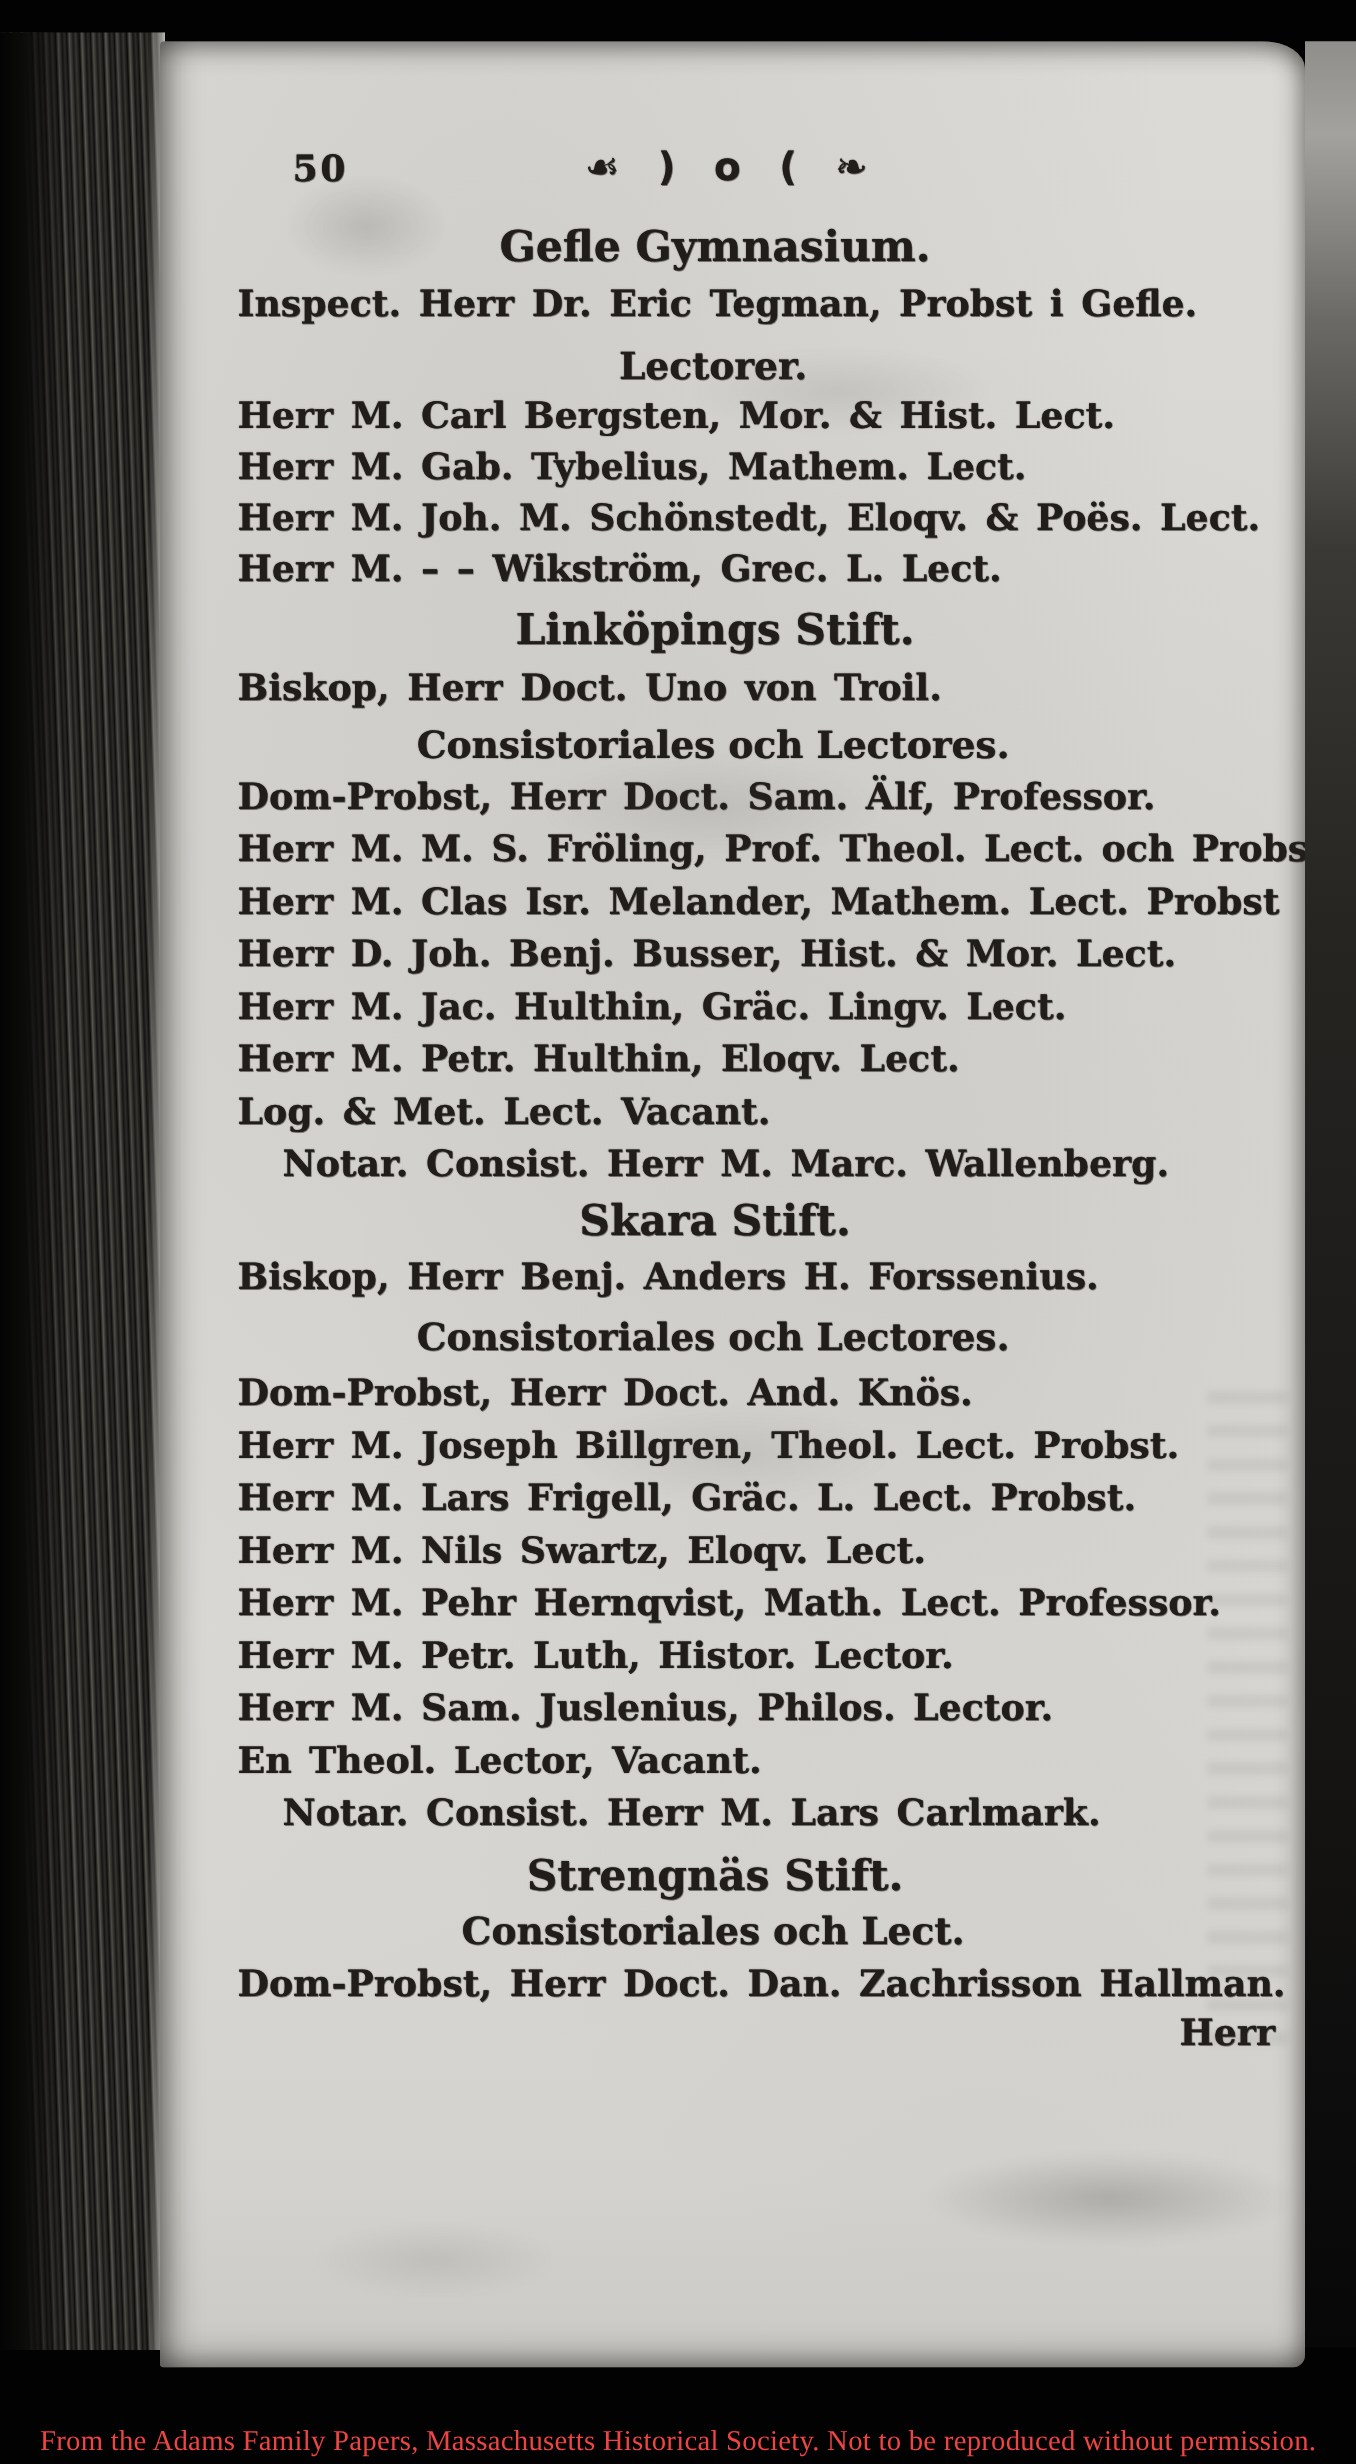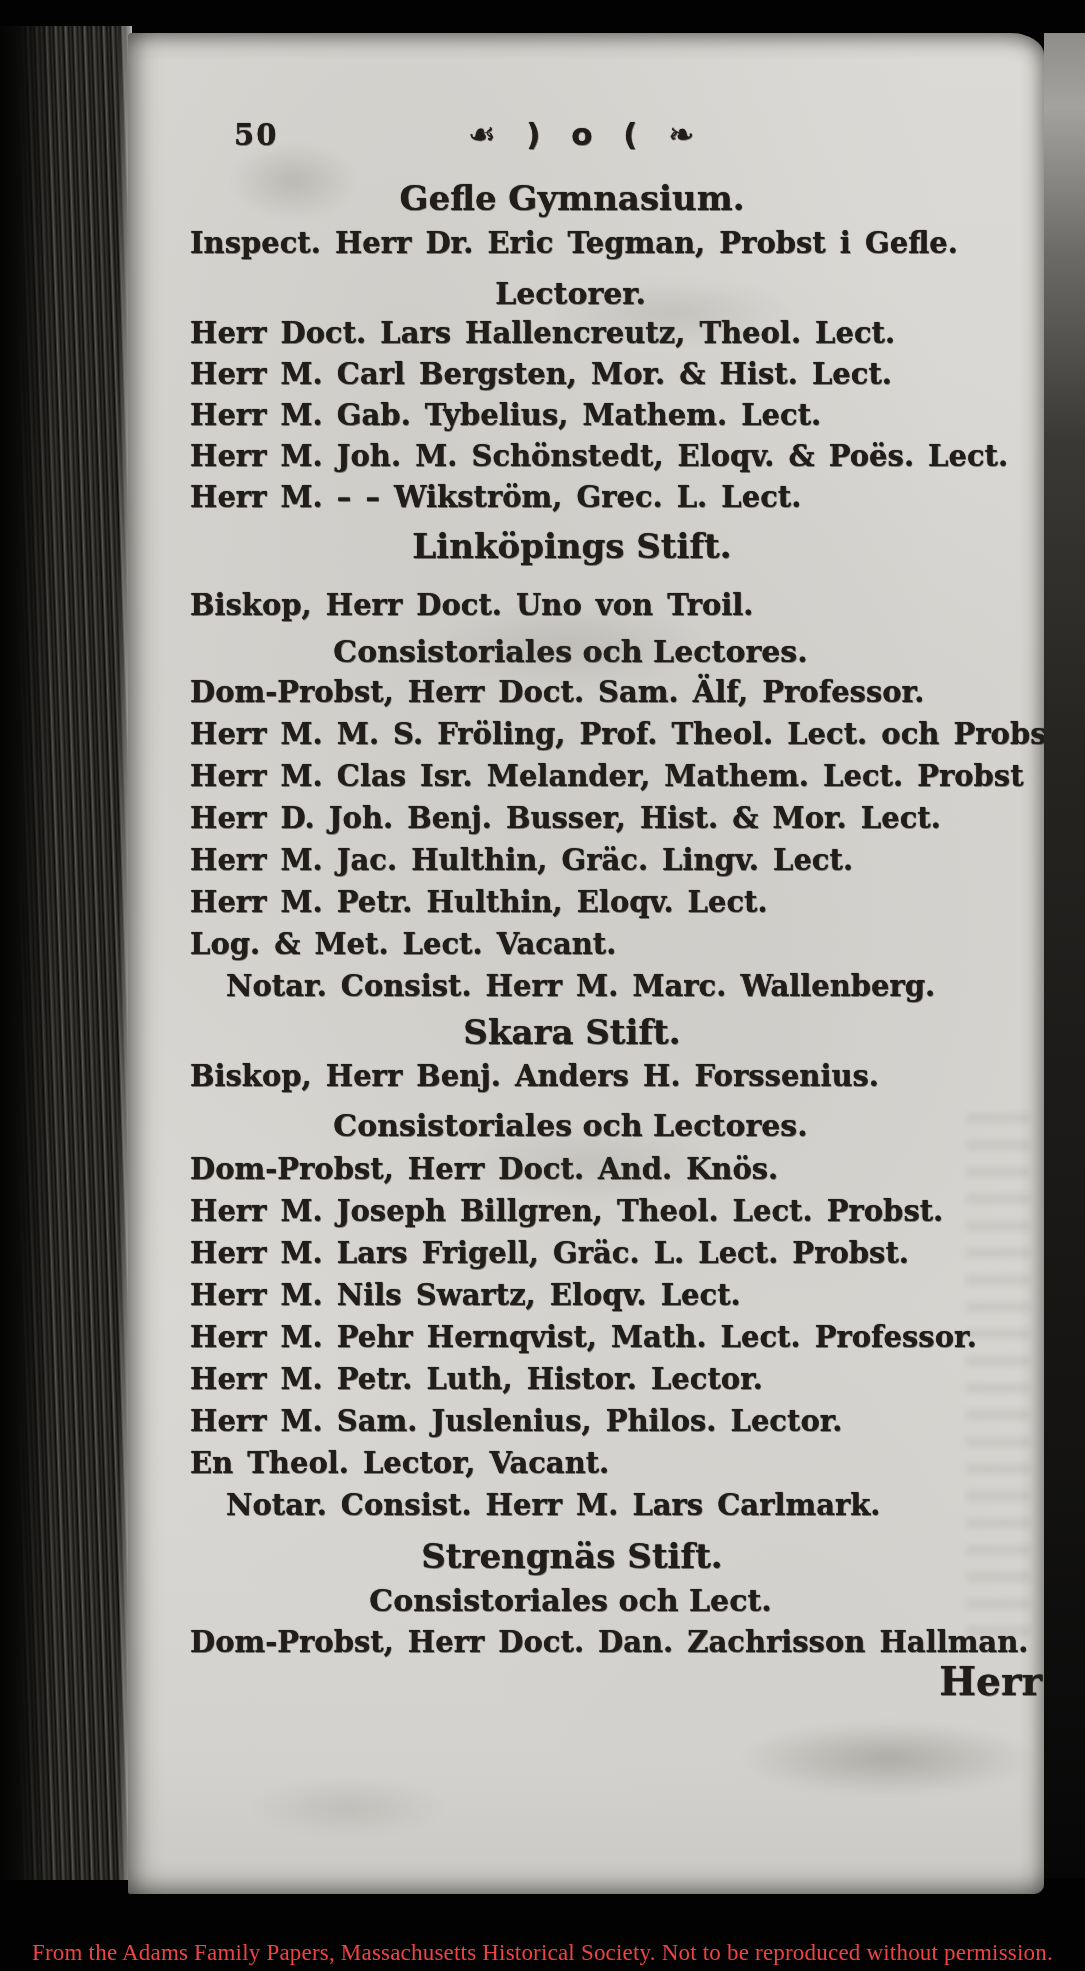--- a/index.html
+++ b/index.html
@@ -96,22 +96,22 @@
     font-size: 29px;
     line-height: 41px;
     font-weight: bold;
     white-space: nowrap;
     word-spacing: 4px;
   }
   .row2 { line-height: 42px; }
   .indent { margin-left: 36px; }
   .catchword {
     text-align: right;
-    padding-right: 2px;
-    font-size: 39px;
+    padding-right: 24px;
+    font-size: 29px;
     line-height: 36px;
     font-weight: bold;
   }
   .head, .sub, .row, .pagenum, .ornament, .catchword {
     text-shadow: 0 0 1px rgba(30,27,24,.9), 0.6px 0.6px 0 rgba(30,27,24,.45);
   }
   
   .blot {
     position: absolute;
     background: radial-gradient(ellipse at 50% 50%, rgba(68,64,58,.9), rgba(68,64,58,0) 70%);
@@ -147,28 +147,27 @@
   <div class="paper">
 
     <div class="header-row">
       <span class="pagenum">50</span>
       <span class="ornament">☙ ) o ( ❧</span>
     </div>
 
     <div class="head" style="margin-top:24px">Gefle Gymnasium.</div>
     <div class="row" style="margin-top:5px">Inspect. Herr Dr. Eric Tegman, Probst i Gefle.</div>
     <div class="sub" style="margin-top:12px">Lectorer.</div>
-    <div class="row" style="margin-top:1px">Herr Doct. Lars Hallencreutz, Theol. Lect.</div>
     <div class="row">Herr M. Carl Bergsten, Mor. &amp; Hist. Lect.</div>
     <div class="row">Herr M. Gab. Tybelius, Mathem. Lect.</div>
     <div class="row">Herr M. Joh. M. Schönstedt, Eloqv. &amp; Poës. Lect.</div>
     <div class="row">Herr M.  –  –  Wikström, Grec. L. Lect.</div>
 
     <div class="head" style="margin-top:8px">Linköpings Stift.</div>
-    <div class="row row2" style="margin-top:18px">Biskop, Herr Doct. Uno von Troil.</div>
+    <div class="row row2" style="margin-top:5px">Biskop, Herr Doct. Uno von Troil.</div>
     <div class="sub" style="margin-top:8px">Consistoriales och Lectores.</div>
     <div class="row row2" style="margin-top:1px">Dom-Probst, Herr Doct. Sam. Älf, Professor.</div>
     <div class="row row2">Herr M. M. S. Fröling, Prof. Theol. Lect. och Probst</div>
     <div class="row row2">Herr M. Clas Isr. Melander, Mathem. Lect. Probst</div>
     <div class="row row2">Herr D. Joh. Benj. Busser, Hist. &amp; Mor. Lect.</div>
     <div class="row row2">Herr M. Jac. Hulthin, Gräc. Lingv. Lect.</div>
     <div class="row row2">Herr M. Petr. Hulthin, Eloqv. Lect.</div>
     <div class="row row2">Log. &amp; Met. Lect. Vacant.</div>
     <div class="row row2 indent">Notar. Consist. Herr M. Marc. Wallenberg.</div>
 

